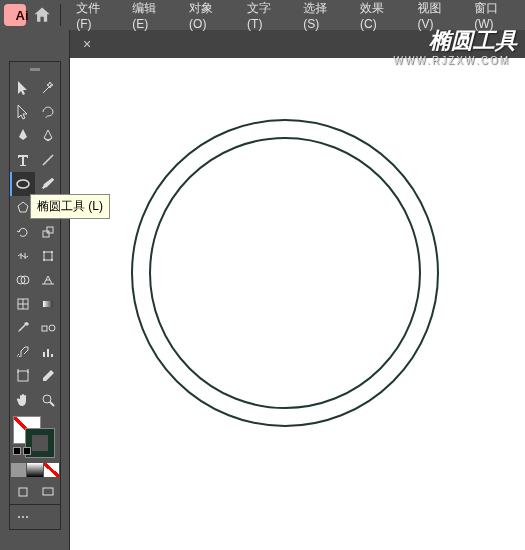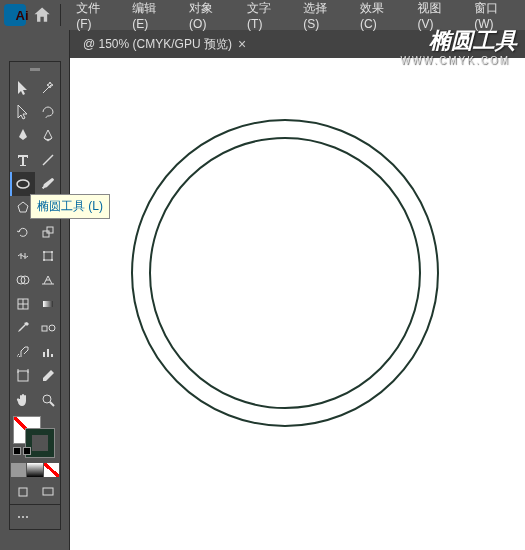--- a/index.html
+++ b/index.html
@@ -16,21 +16,21 @@
   .menubar {
     height: 30px;
     background: #535353;
     display: flex;
     align-items: center;
     padding: 0 4px;
     gap: 6px;
   }
   .app-icon {
     width: 22px; height: 22px;
-    background: #0369a1;
+    background: #fca5a5;
     border-radius: 4px;
     display: flex; align-items: center; justify-content: center;
     color: #330000; font-weight: bold; font-size: 13px; padding-left: 14px;
   }
   .home-icon {
     width: 22px; height: 22px;
     display: flex; align-items: center; justify-content: center;
     color: #ccc;
   }
   .menu-sep {
@@ -153,21 +153,21 @@
     border-top: 1px solid #2a2a2a;
   }
   .edit-toolbar .tool-cell { width: 25px; }
 
   
   .tooltip {
     position: absolute;
     left: 30px; top: 194px;
     background: #ffffe1;
     border: 1px solid #888;
-    color: #0369a1;
+    color: #000000;
     font-size: 12px;
     padding: 3px 6px;
     z-index: 10;
   }
 
   
   .canvas-area {
     position: absolute;
     left: 70px; top: 58px;
     right: 0; bottom: 0;
@@ -216,34 +216,33 @@
   <div class="menu-item">选择(S)</div>
   <div class="menu-item">效果(C)</div>
   <div class="menu-item">视图(V)</div>
   <div class="menu-item">窗口(W)</div>
 </div>
 
 <div class="tools-backdrop"></div>
 
 <div class="tabbar">
   <div class="doc-tab">
-    <span>@ 150% (CMYK/GPU 预览)</span>
     <span class="tab-close">×</span>
   </div>
 </div>
 
 <div class="canvas-area">
   <svg class="circles" width="320" height="320">
       <circle cx="155" cy="155" r="153" fill="none" stroke="#20382e" stroke-width="2"></circle>
       <circle cx="155" cy="155" r="135" fill="none" stroke="#20382e" stroke-width="2"></circle>
     </svg>
 </div>
 
 <div class="watermark">椭圆工具</div>
-<div class="watermark-sub">WWW.CMYK.COM</div>
+<div class="watermark-sub">WWW.RJZXW.COM</div>
 
 <div class="tools-panel">
   <div class="tools-header">
       <div class="dots"></div>
     </div>
 
   <div class="tool-row">
     <div class="tool-cell">
         <svg viewBox="0 0 16 16">
           <path fill="#ddd" d="M3 1l0 13 3-3 2 4 2-1-2-4 4 0z"></path>

